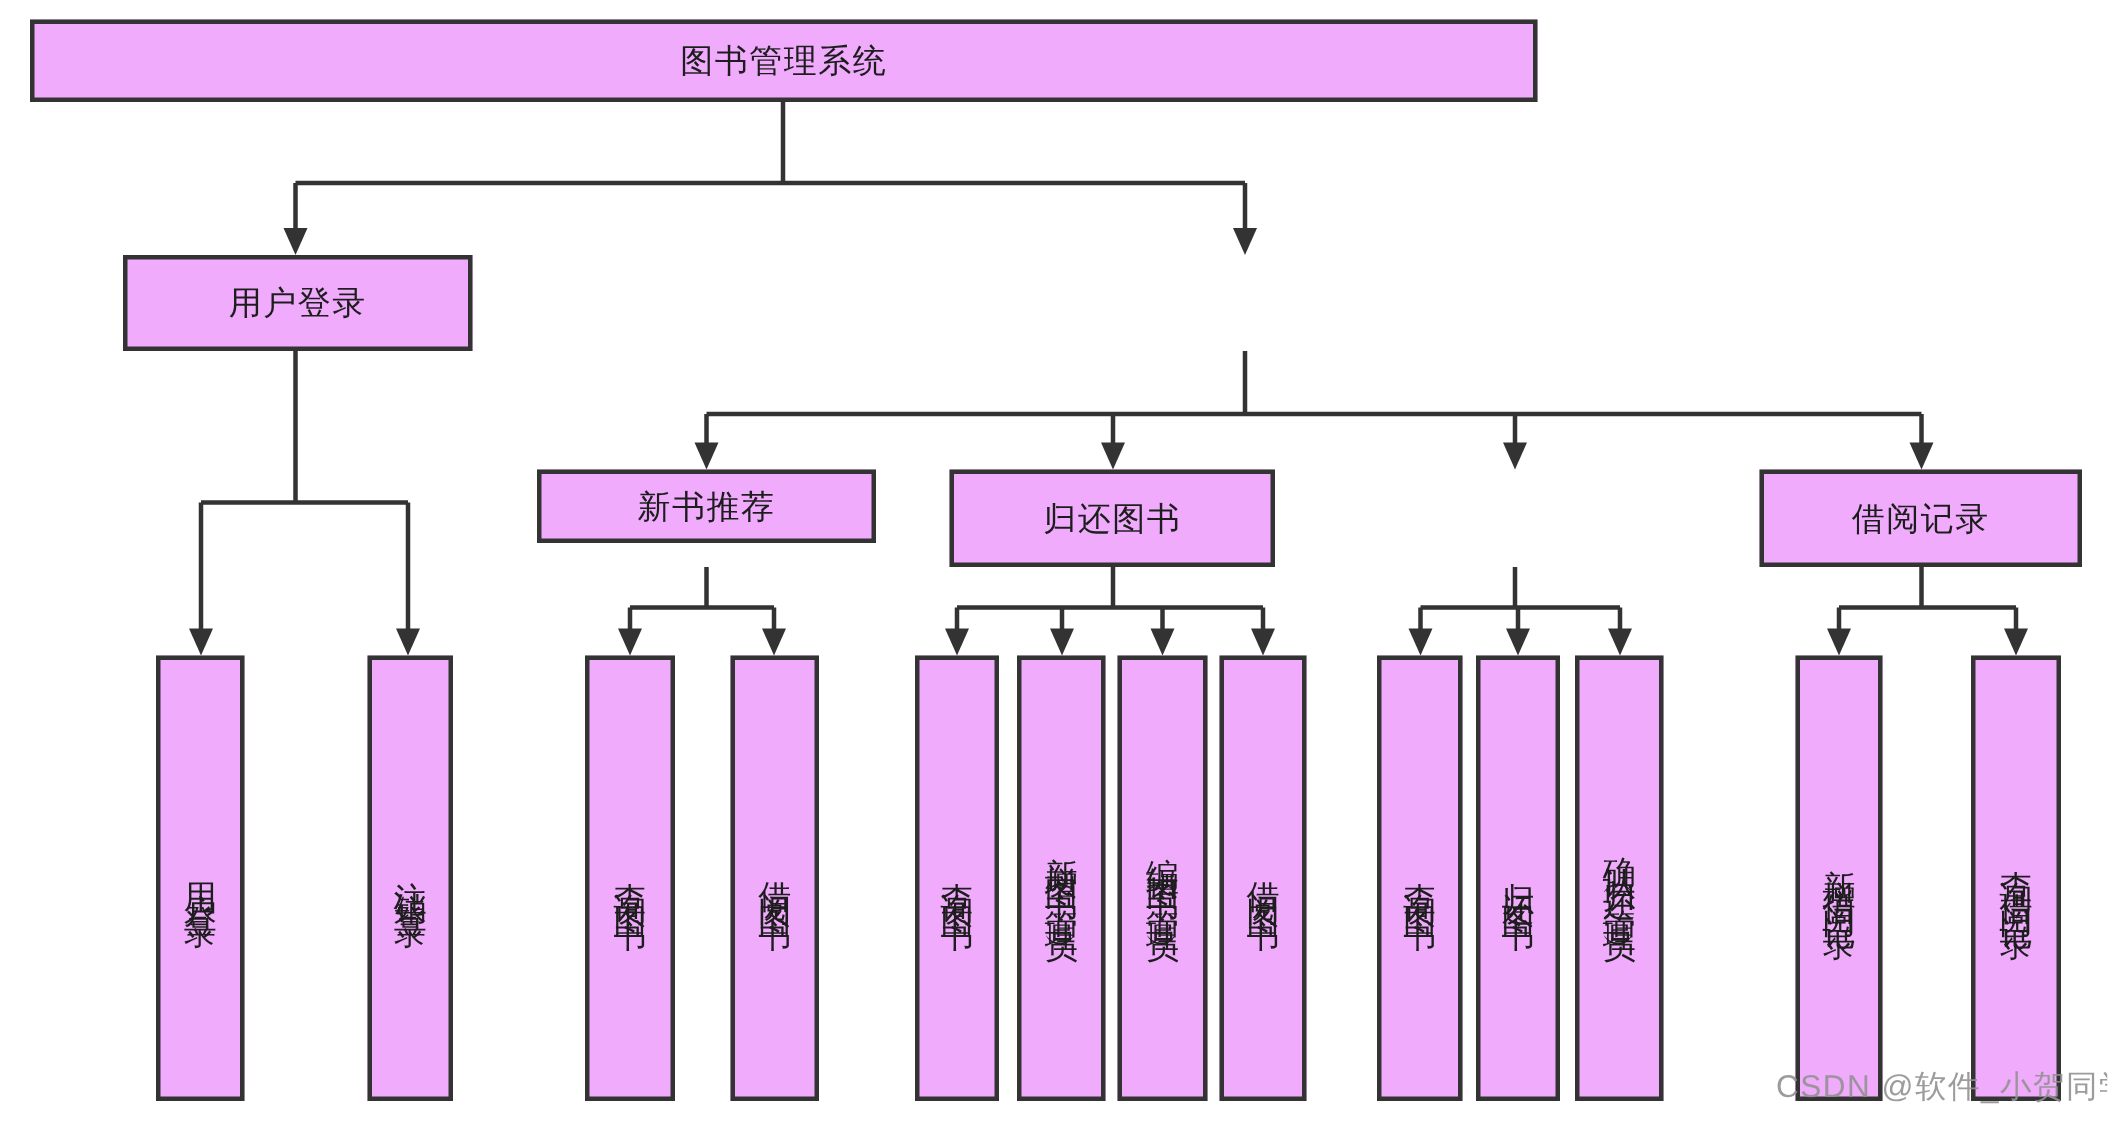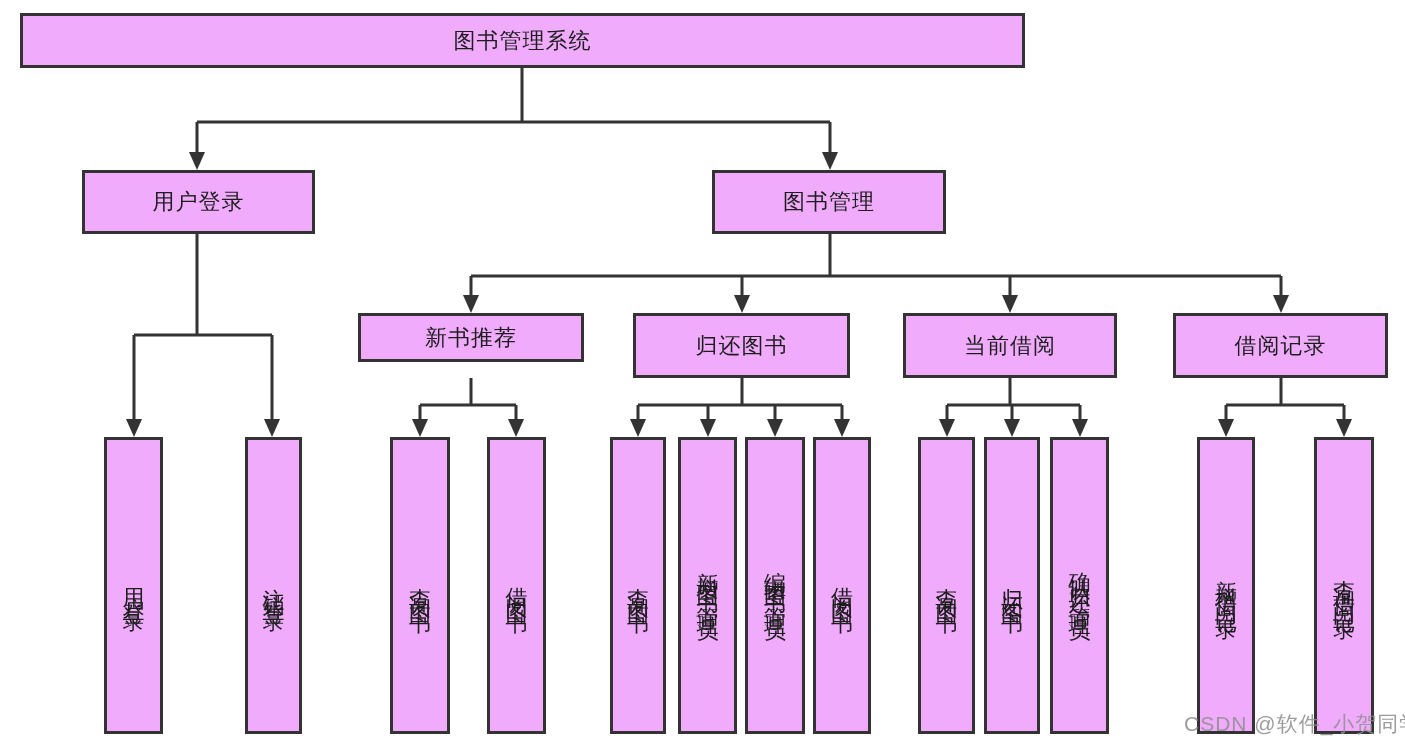--- a/index.html
+++ b/index.html
@@ -71,32 +71,26 @@
     </g>
   </svg>
 
   <div class="node h-node" style="left:20px; top:13px; width:1005px; height:55px;">
     <span>图书管理系统</span>
   </div>
 
   <div class="node h-node" style="left:82px; top:170px; width:233px; height:64px;">
     <span>用户登录</span>
   </div>
-  <div class="node h-node" style="left:712px; top:170px; width:234px; height:64px;">
-    <span>图书管理</span>
-  </div>
 
   <div class="node h-node" style="left:358px; top:313px; width:226px; height:49px;">
     <span>新书推荐</span>
   </div>
   <div class="node h-node" style="left:633px; top:313px; width:217px; height:65px;">
     <span>归还图书</span>
-  </div>
-  <div class="node h-node" style="left:903px; top:313px; width:214px; height:65px;">
-    <span>当前借阅</span>
   </div>
   <div class="node h-node" style="left:1173px; top:313px; width:215px; height:65px;">
     <span>借阅记录</span>
   </div>
 
   <div class="node v-node" style="left:104px; top:437px; width:59px; height:297px;">
     <span>用户登录</span>
   </div>
   <div class="node v-node" style="left:245px; top:437px; width:57px; height:297px;">
     <span>注销登录</span>

